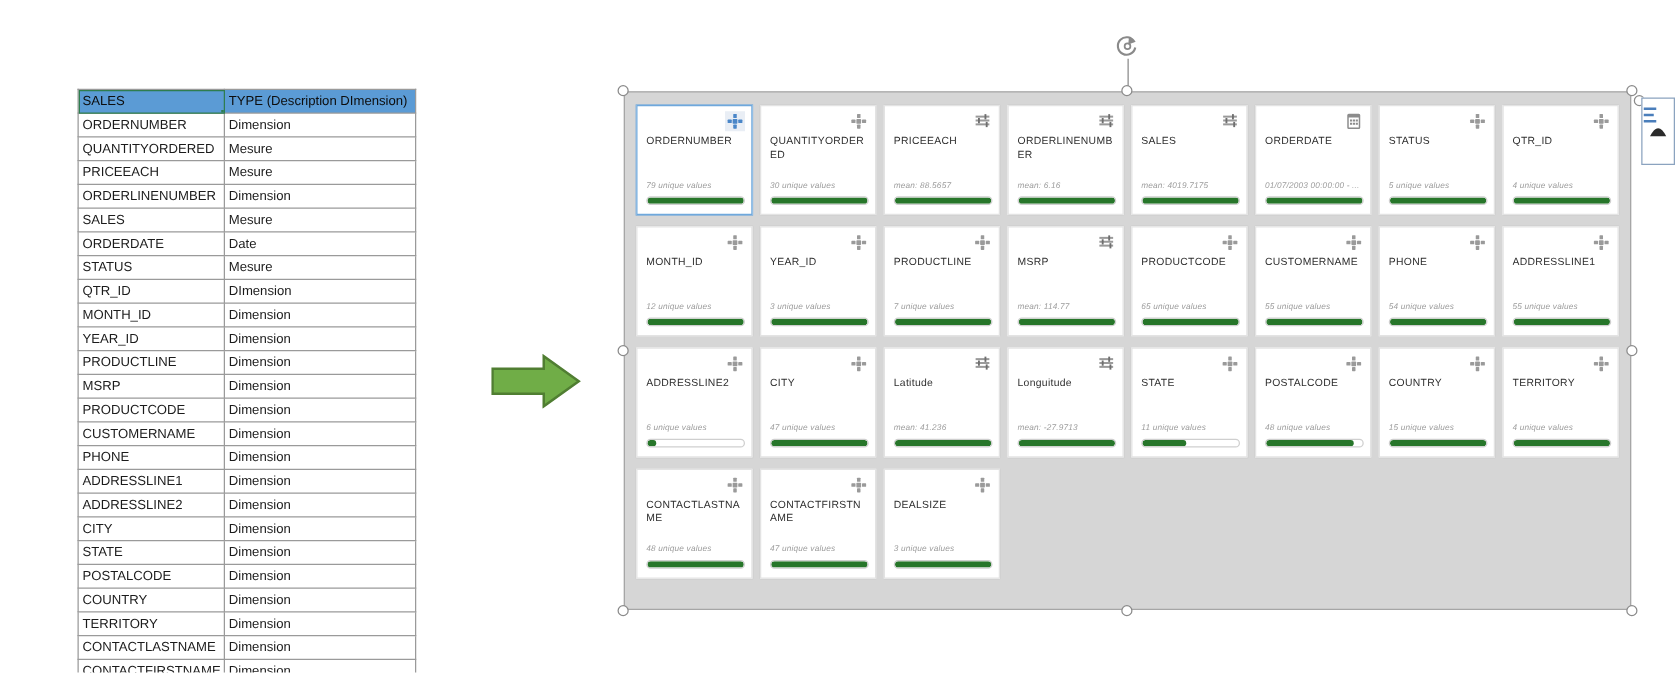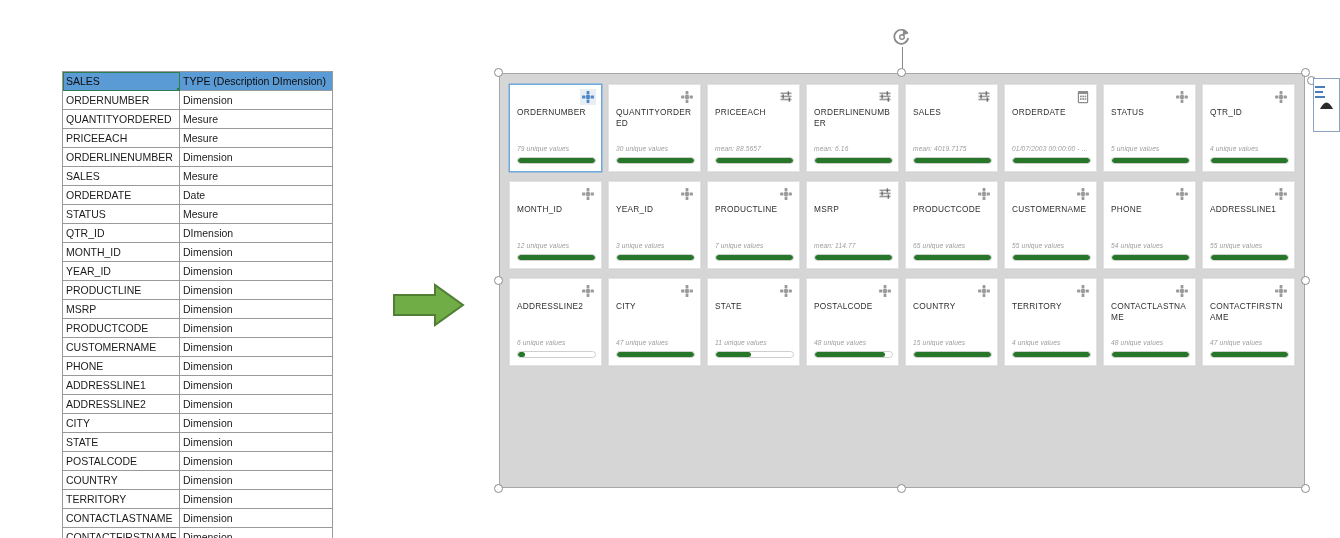--- a/index.html
+++ b/index.html
@@ -625,20 +625,54 @@
           </svg>
         </div>
         <div class="card-title">CITY</div>
         <div class="card-stat">47 unique values</div>
         <div class="card-bar">
           <div class="card-bar-fill" style="width: 100%;"></div>
         </div>
       </div>
       <div class="field-card">
         <div class="card-icon" style="color: rgb(154, 154, 154);">
+          <svg width="14" height="14" viewBox="0 0 14 14" xmlns="http://www.w3.org/2000/svg">
+            <rect x="1.5" y="2.5" width="11" height="1.6" fill="#9a9a9a"></rect>
+            <rect x="1.5" y="5.6" width="11" height="1.6" fill="#9a9a9a"></rect>
+            <rect x="1.5" y="8.7" width="11" height="1.6" fill="#9a9a9a"></rect>
+            <rect x="8.6" y="1.3" width="1.5" height="4.2" fill="#6f6f6f"></rect>
+            <rect x="3.4" y="4.4" width="1.5" height="4.2" fill="#6f6f6f"></rect>
+            <rect x="9.6" y="7.5" width="1.5" height="4.2" fill="#6f6f6f"></rect>
+          </svg>
+        </div>
+        <div class="card-title">Latitude</div>
+        <div class="card-stat">mean: 41.236</div>
+        <div class="card-bar">
+          <div class="card-bar-fill" style="width: 100%;"></div>
+        </div>
+      </div>
+      <div class="field-card">
+        <div class="card-icon" style="color: rgb(154, 154, 154);">
+          <svg width="14" height="14" viewBox="0 0 14 14" xmlns="http://www.w3.org/2000/svg">
+            <rect x="1.5" y="2.5" width="11" height="1.6" fill="#9a9a9a"></rect>
+            <rect x="1.5" y="5.6" width="11" height="1.6" fill="#9a9a9a"></rect>
+            <rect x="1.5" y="8.7" width="11" height="1.6" fill="#9a9a9a"></rect>
+            <rect x="8.6" y="1.3" width="1.5" height="4.2" fill="#6f6f6f"></rect>
+            <rect x="3.4" y="4.4" width="1.5" height="4.2" fill="#6f6f6f"></rect>
+            <rect x="9.6" y="7.5" width="1.5" height="4.2" fill="#6f6f6f"></rect>
+          </svg>
+        </div>
+        <div class="card-title">Longuitude</div>
+        <div class="card-stat">mean: -27.9713</div>
+        <div class="card-bar">
+          <div class="card-bar-fill" style="width: 100%;"></div>
+        </div>
+      </div>
+      <div class="field-card">
+        <div class="card-icon" style="color: rgb(154, 154, 154);">
           <svg width="14" height="14" viewBox="0 0 14 14" xmlns="http://www.w3.org/2000/svg" class="dim-svg">
             <rect x="5.6" y="1.1" width="2.8" height="3.3" rx="0.5" fill="currentColor"></rect>
             <rect x="5.6" y="9.6" width="2.8" height="3.3" rx="0.5" fill="currentColor"></rect>
             <rect x="1.1" y="5.6" width="3.3" height="2.8" rx="0.5" fill="currentColor"></rect>
             <rect x="9.6" y="5.6" width="3.3" height="2.8" rx="0.5" fill="currentColor"></rect>
             <rect x="5.1" y="5.1" width="3.8" height="3.8" rx="0.6" fill="currentColor"></rect>
           </svg>
         </div>
         <div class="card-title">STATE</div>
         <div class="card-stat">11 unique values</div>
@@ -715,20 +749,36 @@
           <svg width="14" height="14" viewBox="0 0 14 14" xmlns="http://www.w3.org/2000/svg" class="dim-svg">
             <rect x="5.6" y="1.1" width="2.8" height="3.3" rx="0.5" fill="currentColor"></rect>
             <rect x="5.6" y="9.6" width="2.8" height="3.3" rx="0.5" fill="currentColor"></rect>
             <rect x="1.1" y="5.6" width="3.3" height="2.8" rx="0.5" fill="currentColor"></rect>
             <rect x="9.6" y="5.6" width="3.3" height="2.8" rx="0.5" fill="currentColor"></rect>
             <rect x="5.1" y="5.1" width="3.8" height="3.8" rx="0.6" fill="currentColor"></rect>
           </svg>
         </div>
         <div class="card-title">CONTACTFIRSTNAME</div>
         <div class="card-stat">47 unique values</div>
+        <div class="card-bar">
+          <div class="card-bar-fill" style="width: 100%;"></div>
+        </div>
+      </div>
+      <div class="field-card">
+        <div class="card-icon" style="color: rgb(154, 154, 154);">
+          <svg width="14" height="14" viewBox="0 0 14 14" xmlns="http://www.w3.org/2000/svg" class="dim-svg">
+            <rect x="5.6" y="1.1" width="2.8" height="3.3" rx="0.5" fill="currentColor"></rect>
+            <rect x="5.6" y="9.6" width="2.8" height="3.3" rx="0.5" fill="currentColor"></rect>
+            <rect x="1.1" y="5.6" width="3.3" height="2.8" rx="0.5" fill="currentColor"></rect>
+            <rect x="9.6" y="5.6" width="3.3" height="2.8" rx="0.5" fill="currentColor"></rect>
+            <rect x="5.1" y="5.1" width="3.8" height="3.8" rx="0.6" fill="currentColor"></rect>
+          </svg>
+        </div>
+        <div class="card-title">DEALSIZE</div>
+        <div class="card-stat">3 unique values</div>
         <div class="card-bar">
           <div class="card-bar-fill" style="width: 100%;"></div>
         </div>
       </div>
     </div>
 
   <div class="handle h-tl"></div>
   <div class="handle h-tm"></div>
   <div class="handle h-tr"></div>
   <div class="handle h-ml"></div>

